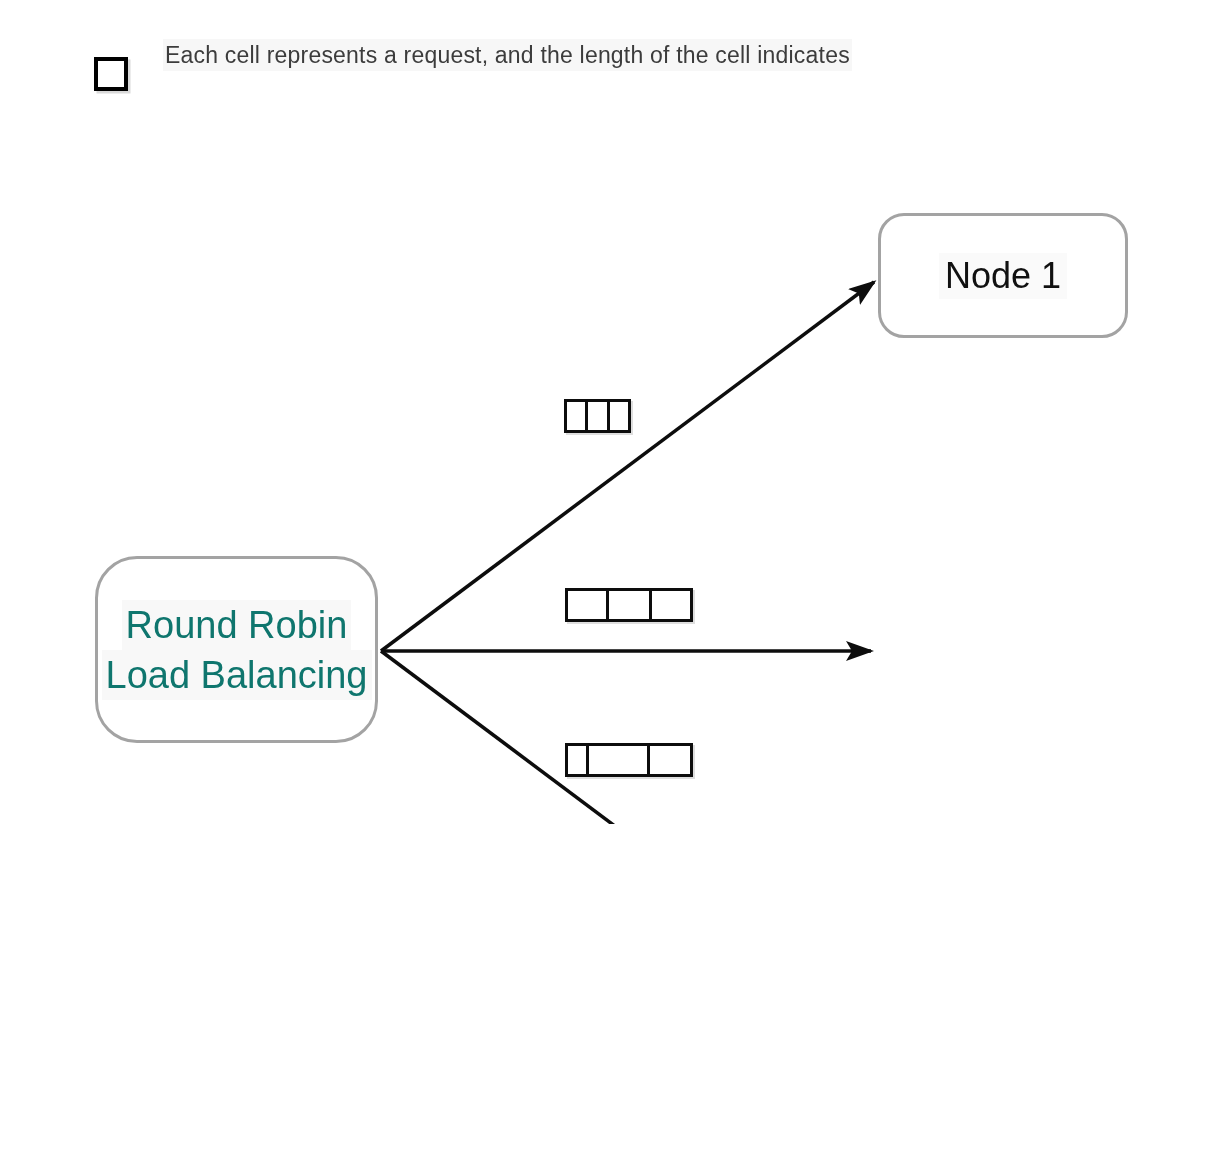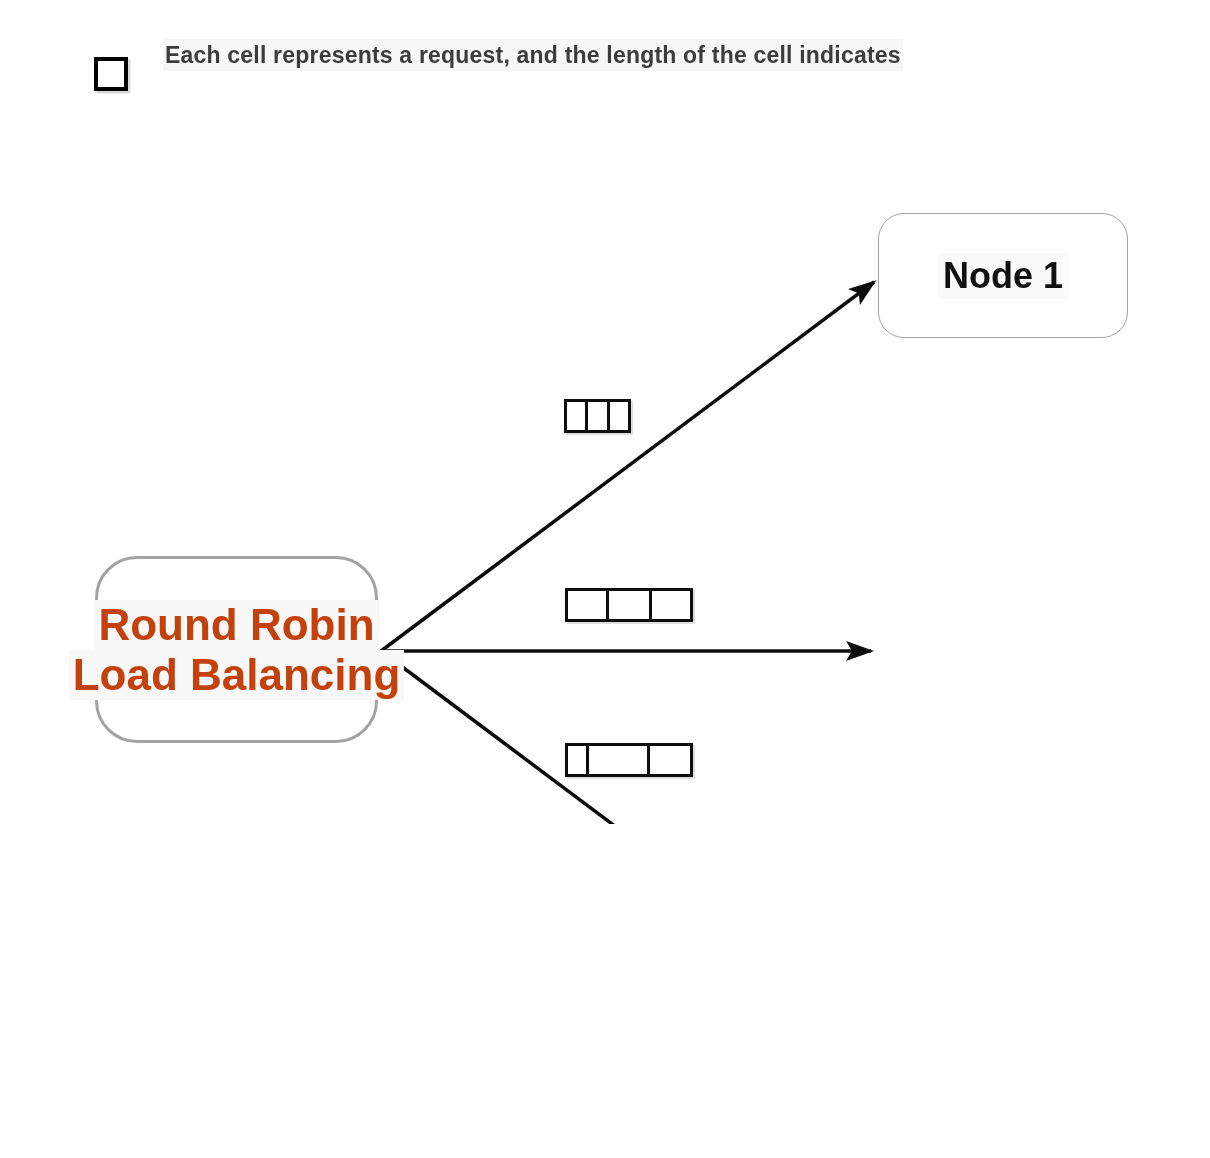--- a/index.html
+++ b/index.html
@@ -7,21 +7,20 @@
     padding: 0;
     background: #ffffff;
     font-family: "Liberation Sans", "DejaVu Sans", sans-serif;
   }
   #canvas {
     position: relative;
     width: 1210px;
     height: 824px;
     background: #ffffff;
     overflow: hidden;
-    font-weight: bold;
   }
   
   .legend-square {
     position: absolute;
     left: 94px;
     top: 57px;
     width: 34px;
     height: 34px;
     box-sizing: border-box;
     border: 4px solid #000000;
@@ -39,38 +38,38 @@
   }
   .legend-line span {
     background: #f7f7f7;
     padding: 3px 2px;
   }
   
   .box {
     position: absolute;
     box-sizing: border-box;
     background: #ffffff;
-    border: 1px solid #a3a3a3;
+    border: 3px solid #a3a3a3;
     display: flex;
     flex-direction: column;
     align-items: center;
     justify-content: center;
     text-align: center;
   }
   .box.source {
     border-width: 3.5px;
     border-radius: 42px;
   }
   .box.node {
     border-radius: 26px;
   }
   .src-line {
-    font-size: 44px;
+    font-size: 38px;
     line-height: 50px;
-    color: #c2410c;
+    color: #0f766e;
     background: #f8f8f8;
     padding: 0 4px;
     white-space: nowrap;
   }
   .node-label {
     font-size: 36px;
     color: #111111;
     background: #fafafa;
     padding: 2px 6px;
     white-space: nowrap;

